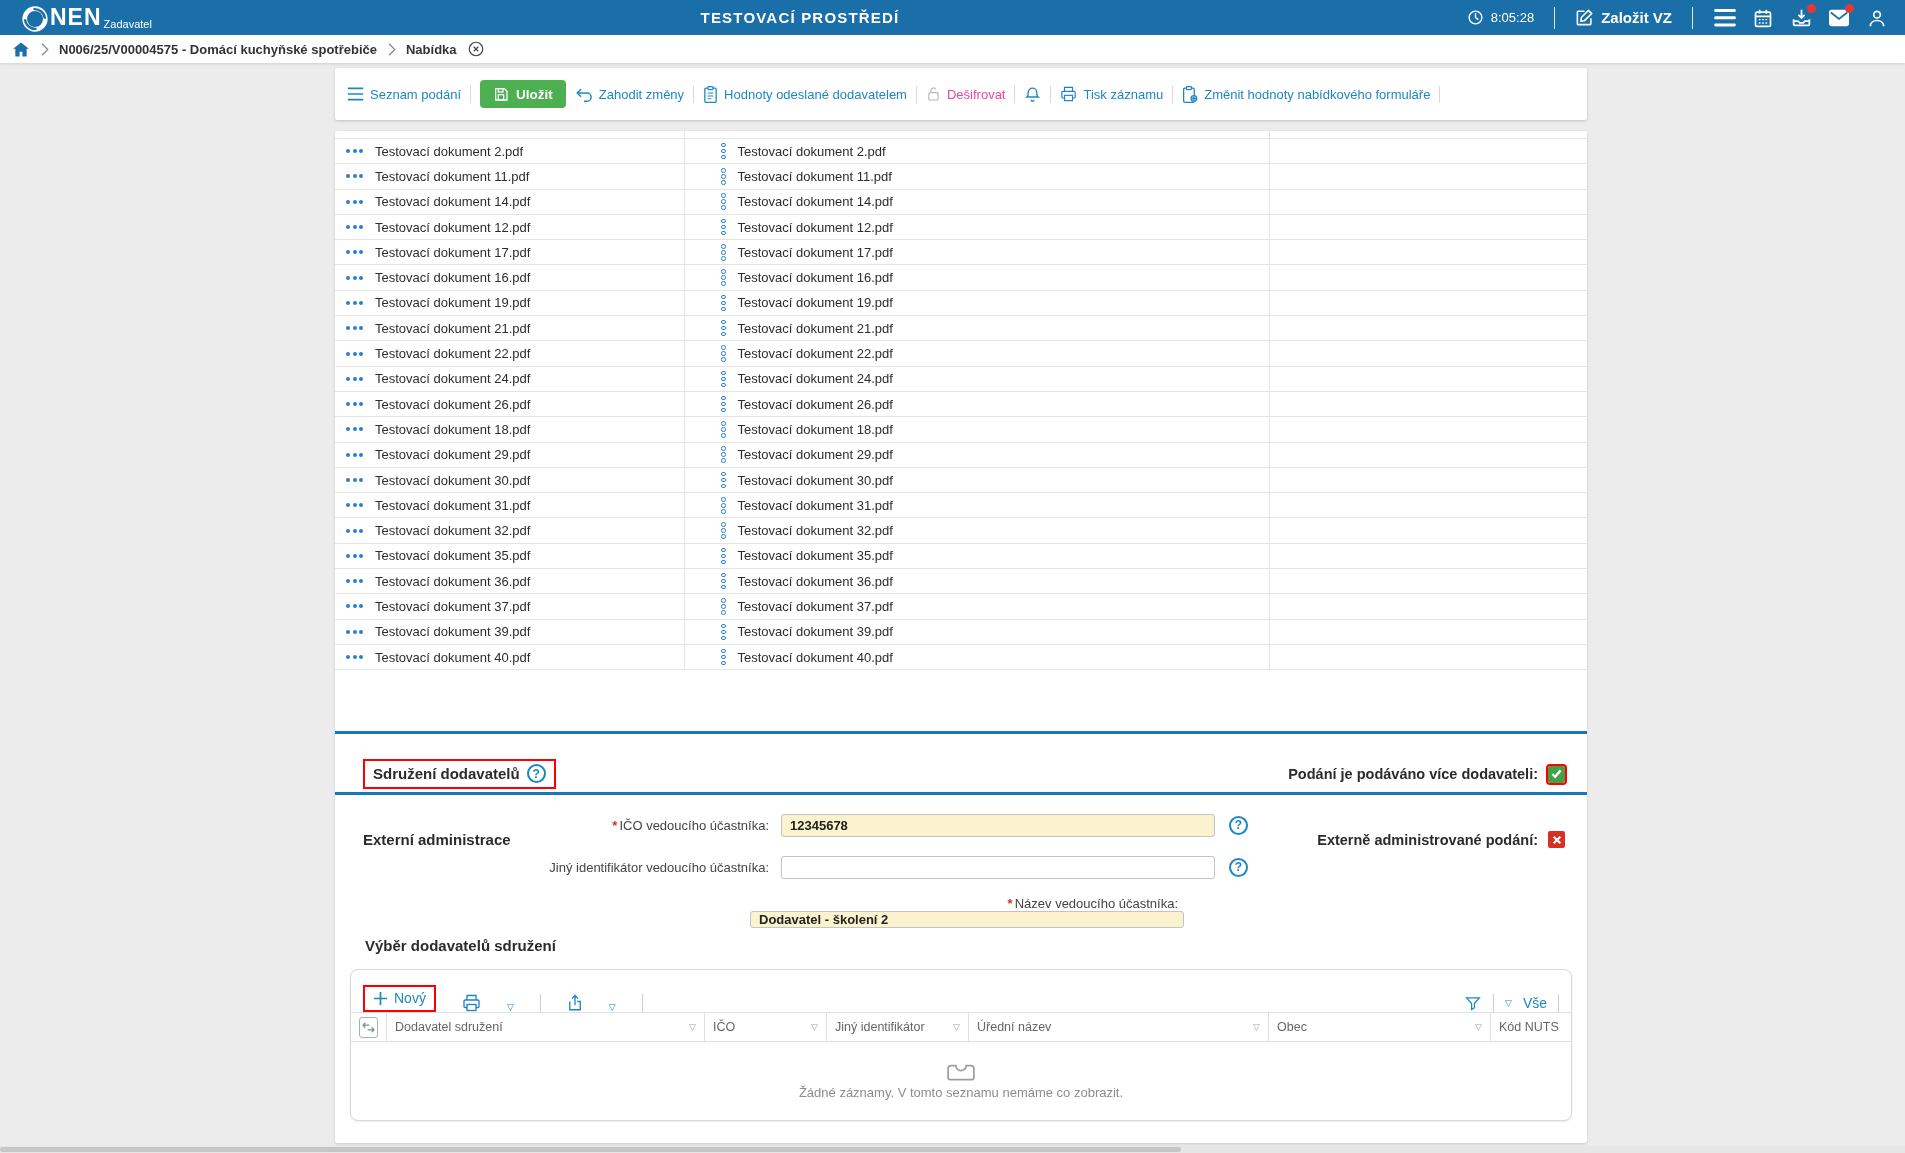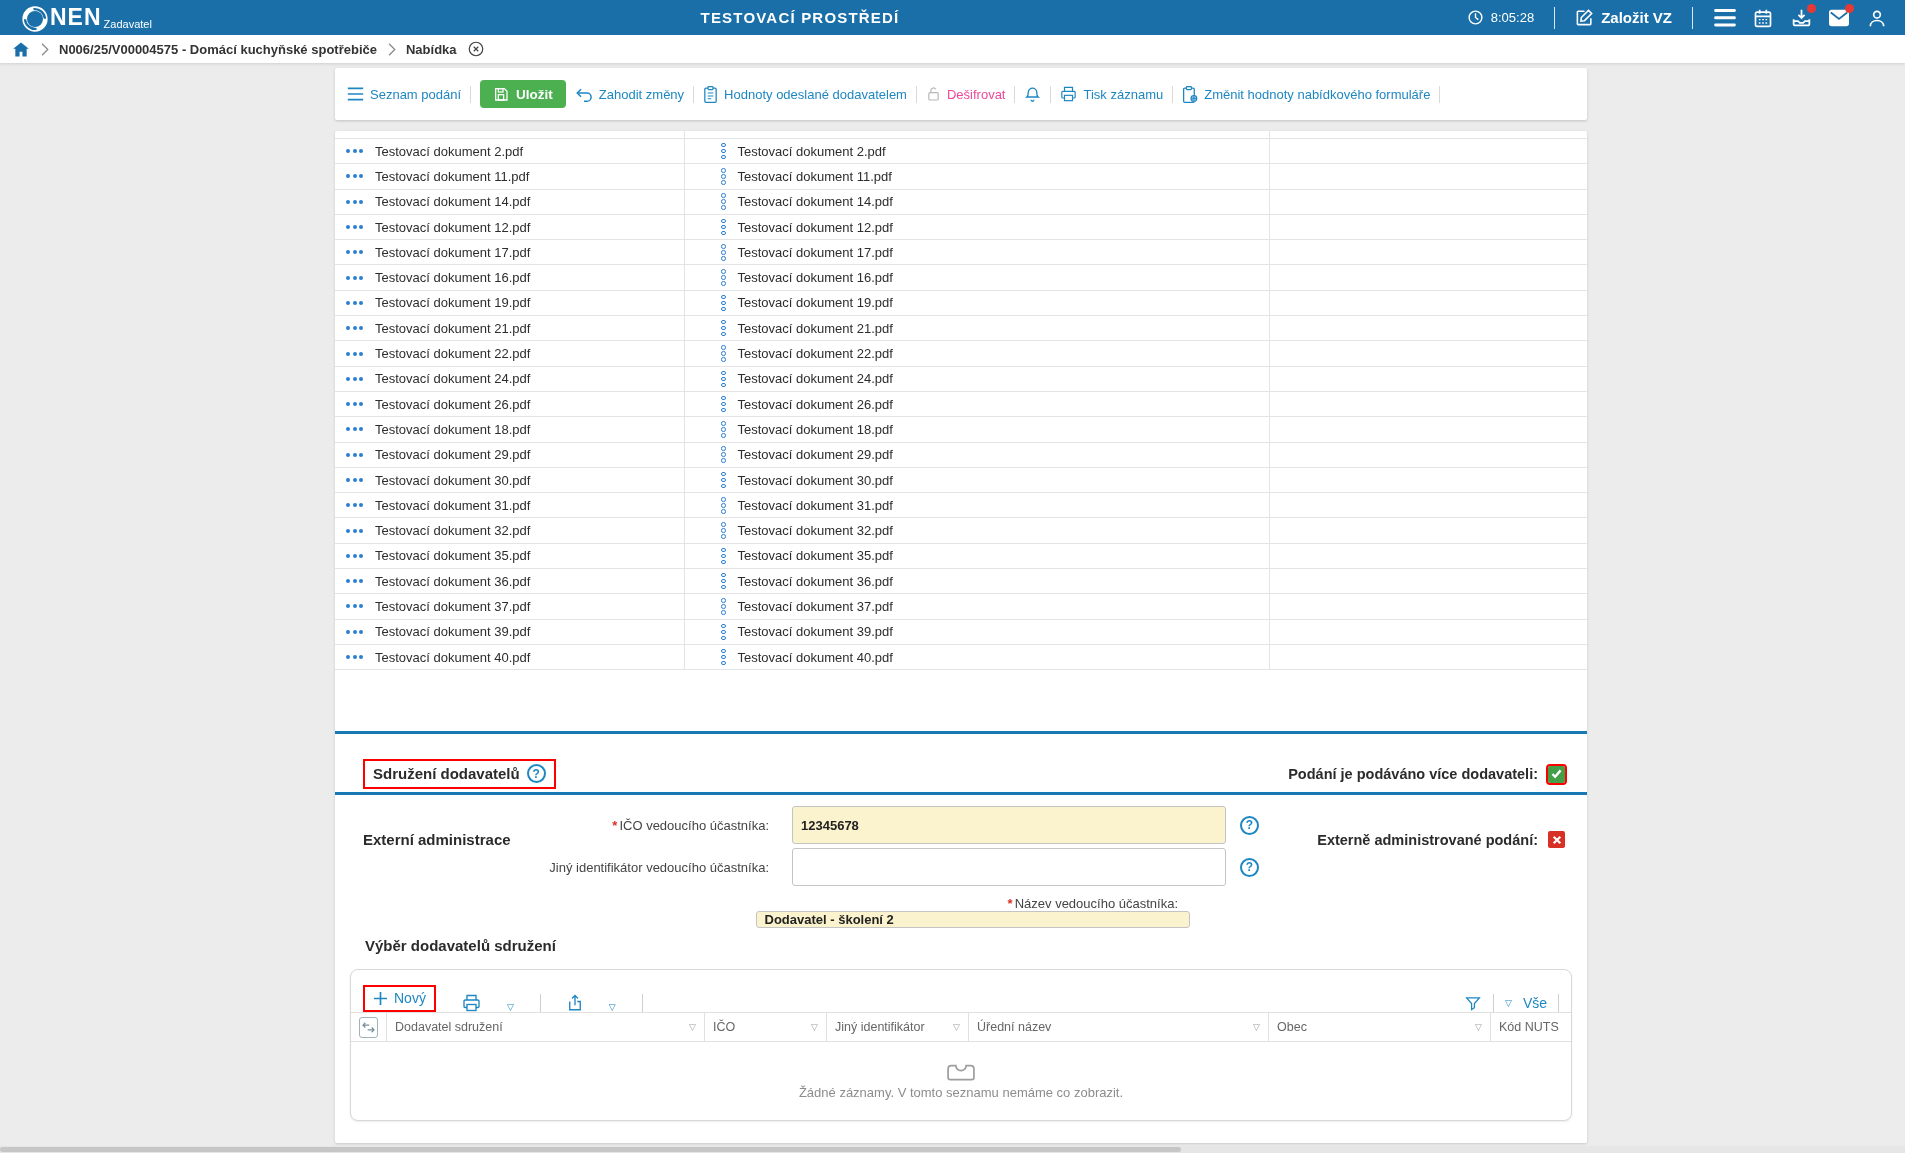--- a/index.html
+++ b/index.html
@@ -58,21 +58,21 @@
   .flag-red { background:#d93025; }
   .flag-green { background:#43a047; }
   .red-outline { outline:2px solid #ff0000; outline-offset:0; }
   .annot { border:2px solid #ff0000; padding:3px 8px 4px 8px; display:inline-flex; align-items:center; gap:7px; }
   .help-circ { width:19px; height:19px; border:2px solid #1e87c2; border-radius:50%; color:#1e87c2; font-size:12px; font-weight:bold; display:inline-flex; align-items:center; justify-content:center; cursor:pointer; flex:0 0 auto; }
 
   
   .form-row { position:absolute; left:0; width:100%; display:flex; align-items:center; height:24px; }
   .form-label { width:434px; text-align:right; font-size:13px; color:#444; }
   .req::before { content:"*"; color:#d93025; font-weight:bold; margin-right:2px; }
-  .inp { margin-left:23px; width:434px; height:38px; border:1px solid #c4c4c4; border-radius:3px; font-family:"Liberation Sans",sans-serif; font-size:13px; padding:0 8px; color:#222; background:#fff; }
+  .inp { margin-left:12px; width:434px; height:23px; border:1px solid #c4c4c4; border-radius:3px; font-family:"Liberation Sans",sans-serif; font-size:13px; padding:0 8px; color:#222; background:#fff; }
   .inp.yellow { background:#fbf3cd; font-weight:bold; }
   .form-row .help-circ { margin-left:14px; }
 
   
   #picker-title { position:absolute; left:30px; top:806px; font-size:15px; font-weight:bold; color:#2b2b2b; }
   #picker-card { position:absolute; left:15px; top:838px; width:1222px; height:152px; border:1px solid #d8d8d8; border-radius:8px; background:#fff; box-shadow:0 1px 2px rgba(0,0,0,.08); overflow:hidden; display:flex; flex-direction:column; }
   .picker-toolbar { height:42px; display:flex; align-items:flex-end; padding:0 12px; gap:26px; }
   .pt-link { display:flex; align-items:center; gap:6px; color:#1e87c2; font-size:14px; cursor:pointer; }
   .caret { color:#1e87c2; font-size:9px; cursor:pointer; }
   .pt-sep { width:1px; height:18px; background:#cfcfcf; }

